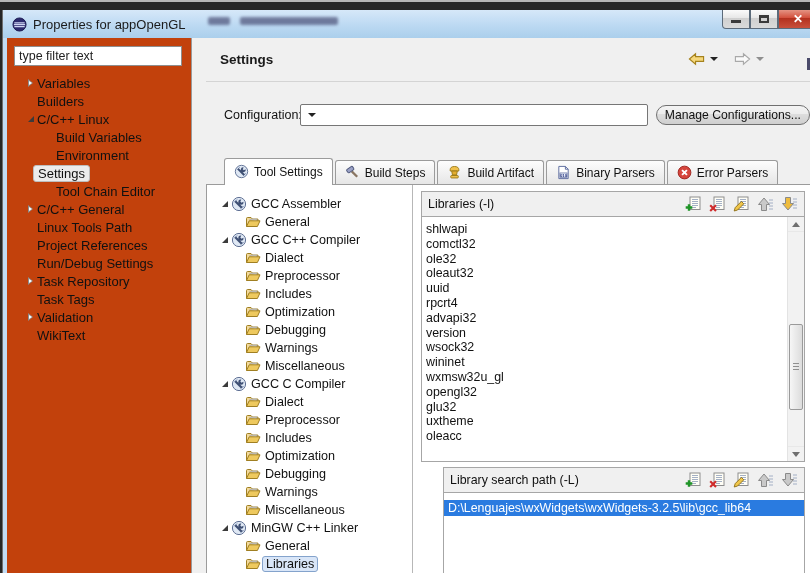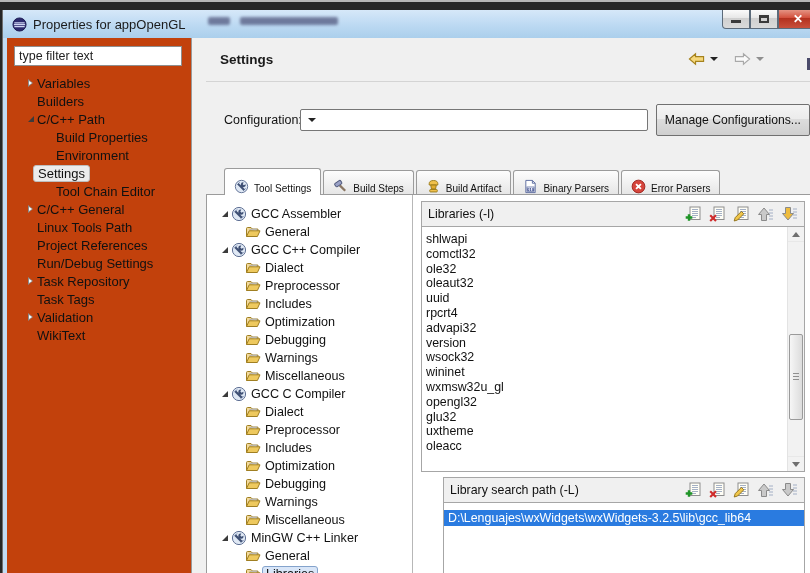--- a/index.html
+++ b/index.html
@@ -58,29 +58,29 @@
   .caret { width:0; height:0; border-left:4px solid transparent; border-right:4px solid transparent; border-top:4px solid #222; }
   .caret.dis { border-top-color:#8f8f8f; }
   .edge-sliver { position:absolute; right:0; top:48px; width:3px; height:12px; background:#4a4a6a; }
   .hdr-sep { height:1px; background:#d4d4d4; margin-top:5px; }
 
   .cfg-row { display:flex; align-items:center; margin:22px 0 0 18px; }
   .cfg-label { font-size:12.5px; width:76px; color:#111; }
   .cfg-select { width:360px; height:22px; background:#fff; border:1px solid #767676; border-radius:2px;
                 display:flex; align-items:center; padding:0 7px; font-size:12.5px; color:#111; }
   .cfg-select .val { flex:1; white-space:nowrap; }
-  .btn { margin-left:8px; height:32px; padding:0 8px; border:1px solid #707070; border-radius:2px;
+  .btn { margin-left:8px; height:20px; padding:0 8px; border:1px solid #707070; border-radius:12px;
          background:linear-gradient(#f4f4f4,#ececec 45%,#dddddd 46%,#cfcfcf);
          font-size:12.2px; color:#111; display:flex; align-items:center; white-space:nowrap; }
 
   
   .tabs { display:flex; align-items:flex-end; margin:32px 0 0 18px; position:relative; z-index:2; }
-  .tab { height:24px; display:flex; align-items:flex-end; gap:5px; padding:0 9px; margin-right:2px;
+  .tab { height:24px; display:flex; align-items:center; gap:5px; padding:0 9px; margin-right:2px;
          border:1px solid #9b9b9b; border-bottom:none; border-radius:3px 3px 0 0;
-         background:linear-gradient(#fdfdfd,#e6e6e6); font-size:10px; color:#111; white-space:nowrap; }
+         background:linear-gradient(#fdfdfd,#e6e6e6); font-size:12px; color:#111; white-space:nowrap; }
   .tab.active { height:27px; background:#fff; margin-bottom:-1px; padding-bottom:1px; }
 
   .content { flex:1; border:1px solid #9b9b9b; border-right:none; background:#fff; display:flex; min-height:0; }
 
   
   .ttree { width:206px; border-right:1px solid #b7b7b7; padding-top:10px; font-size:12.6px; color:#111; overflow:hidden; }
   .t-row { height:18px; display:flex; align-items:center; white-space:nowrap; }
   .t-row .tw { width:12px; margin-left:12px; display:flex; justify-content:center; flex:none; }
   .t-row .icn { width:16px; height:16px; margin-right:4px; flex:none; }
   .t-row.child { padding-left:38px; }
@@ -230,25 +230,25 @@
             <span class="lbl">Variables</span>
           </div>
         <div class="p-row">
             <span class="tw"></span>
             <span class="lbl">Builders</span>
           </div>
         <div class="p-row">
             <span class="tw">
               <span class="tri-e"></span>
             </span>
-            <span class="lbl">C/C++ Path</span>
+            <span class="lbl">C/C++ Linux</span>
           </div>
         <div class="p-row ind1">
             <span class="tw"></span>
-            <span class="lbl">Build Properties</span>
+            <span class="lbl">Build Variables</span>
           </div>
         <div class="p-row ind1">
             <span class="tw"></span>
             <span class="lbl">Environment</span>
           </div>
         <div class="p-row ind1">
             <span class="tw"></span>
             <span class="lbl sel">Settings</span>
           </div>
         <div class="p-row ind1">

